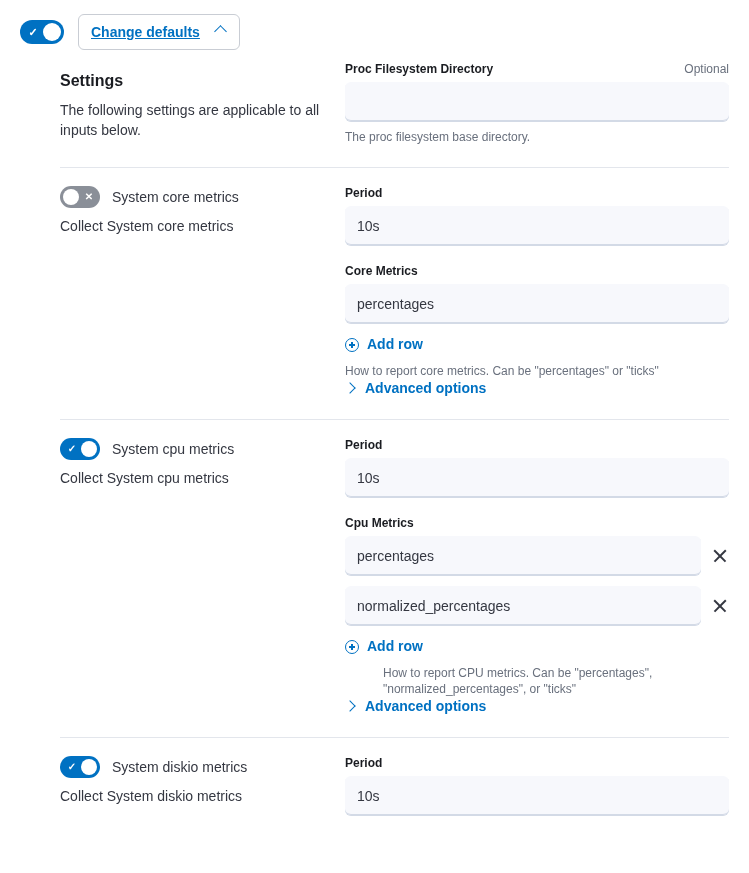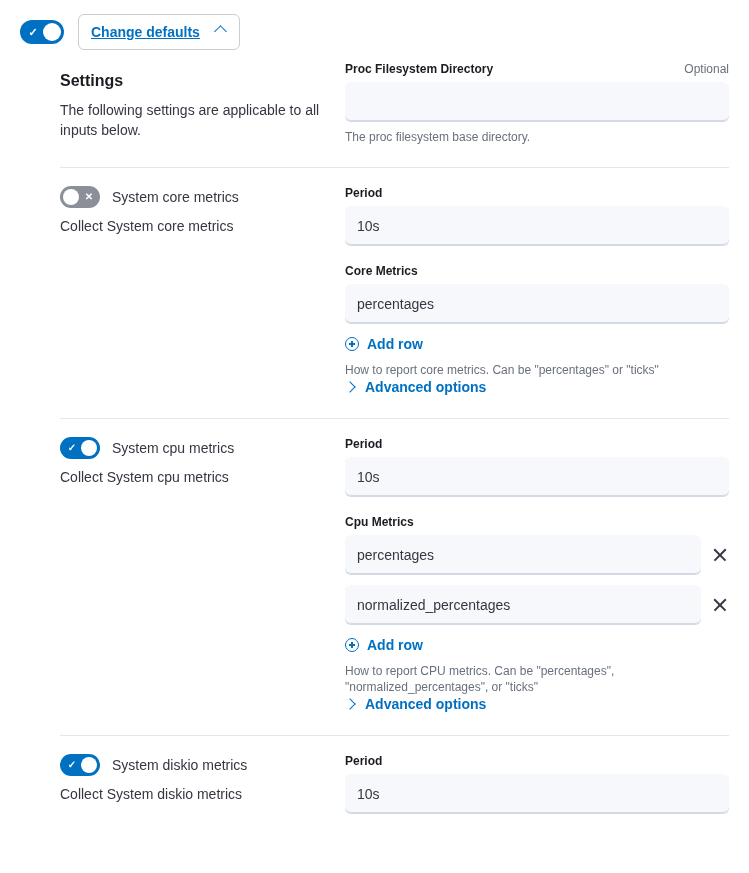--- a/index.html
+++ b/index.html
@@ -209,21 +209,21 @@
     top: 8px;
     width: 16px;
     height: 1.6px;
     background: #343741;
   }
   .remove-x::before { transform: rotate(45deg); }
   .remove-x::after { transform: rotate(-45deg); }
 
   .add-row {
     display: inline-flex;
-    align-items: center;
+    align-items: flex-end;
     gap: 8px;
     color: #0071c2;
     font-size: 14px;
     font-weight: bold;
     margin-top: 12px;
     cursor: pointer;
   }
   .plus-circle {
     width: 14px;
     height: 14px;
@@ -390,21 +390,21 @@
 
     <div class="row-with-remove" style="margin-top:10px;align-items:center;">
       <input class="input" type="text" value="normalized_percentages" style="">
       <span class="remove-x"></span>
     </div>
 
     <div class="add-row">
       <span class="plus-circle"></span>
       <span>Add row</span>
     </div>
-    <div class="help" style="max-width:310px;">How to report CPU metrics. Can be "percentages", "normalized_percentages", or "ticks"</div>
+    <div class="help" style="max-width:310px;margin-left:38px;">How to report CPU metrics. Can be "percentages", "normalized_percentages", or "ticks"</div>
 
     <div class="advanced">
       <span class="chev-right"></span>
       <span>Advanced options</span>
     </div>
   </div>
 </div>
 
 <div class="divider"></div>
 

